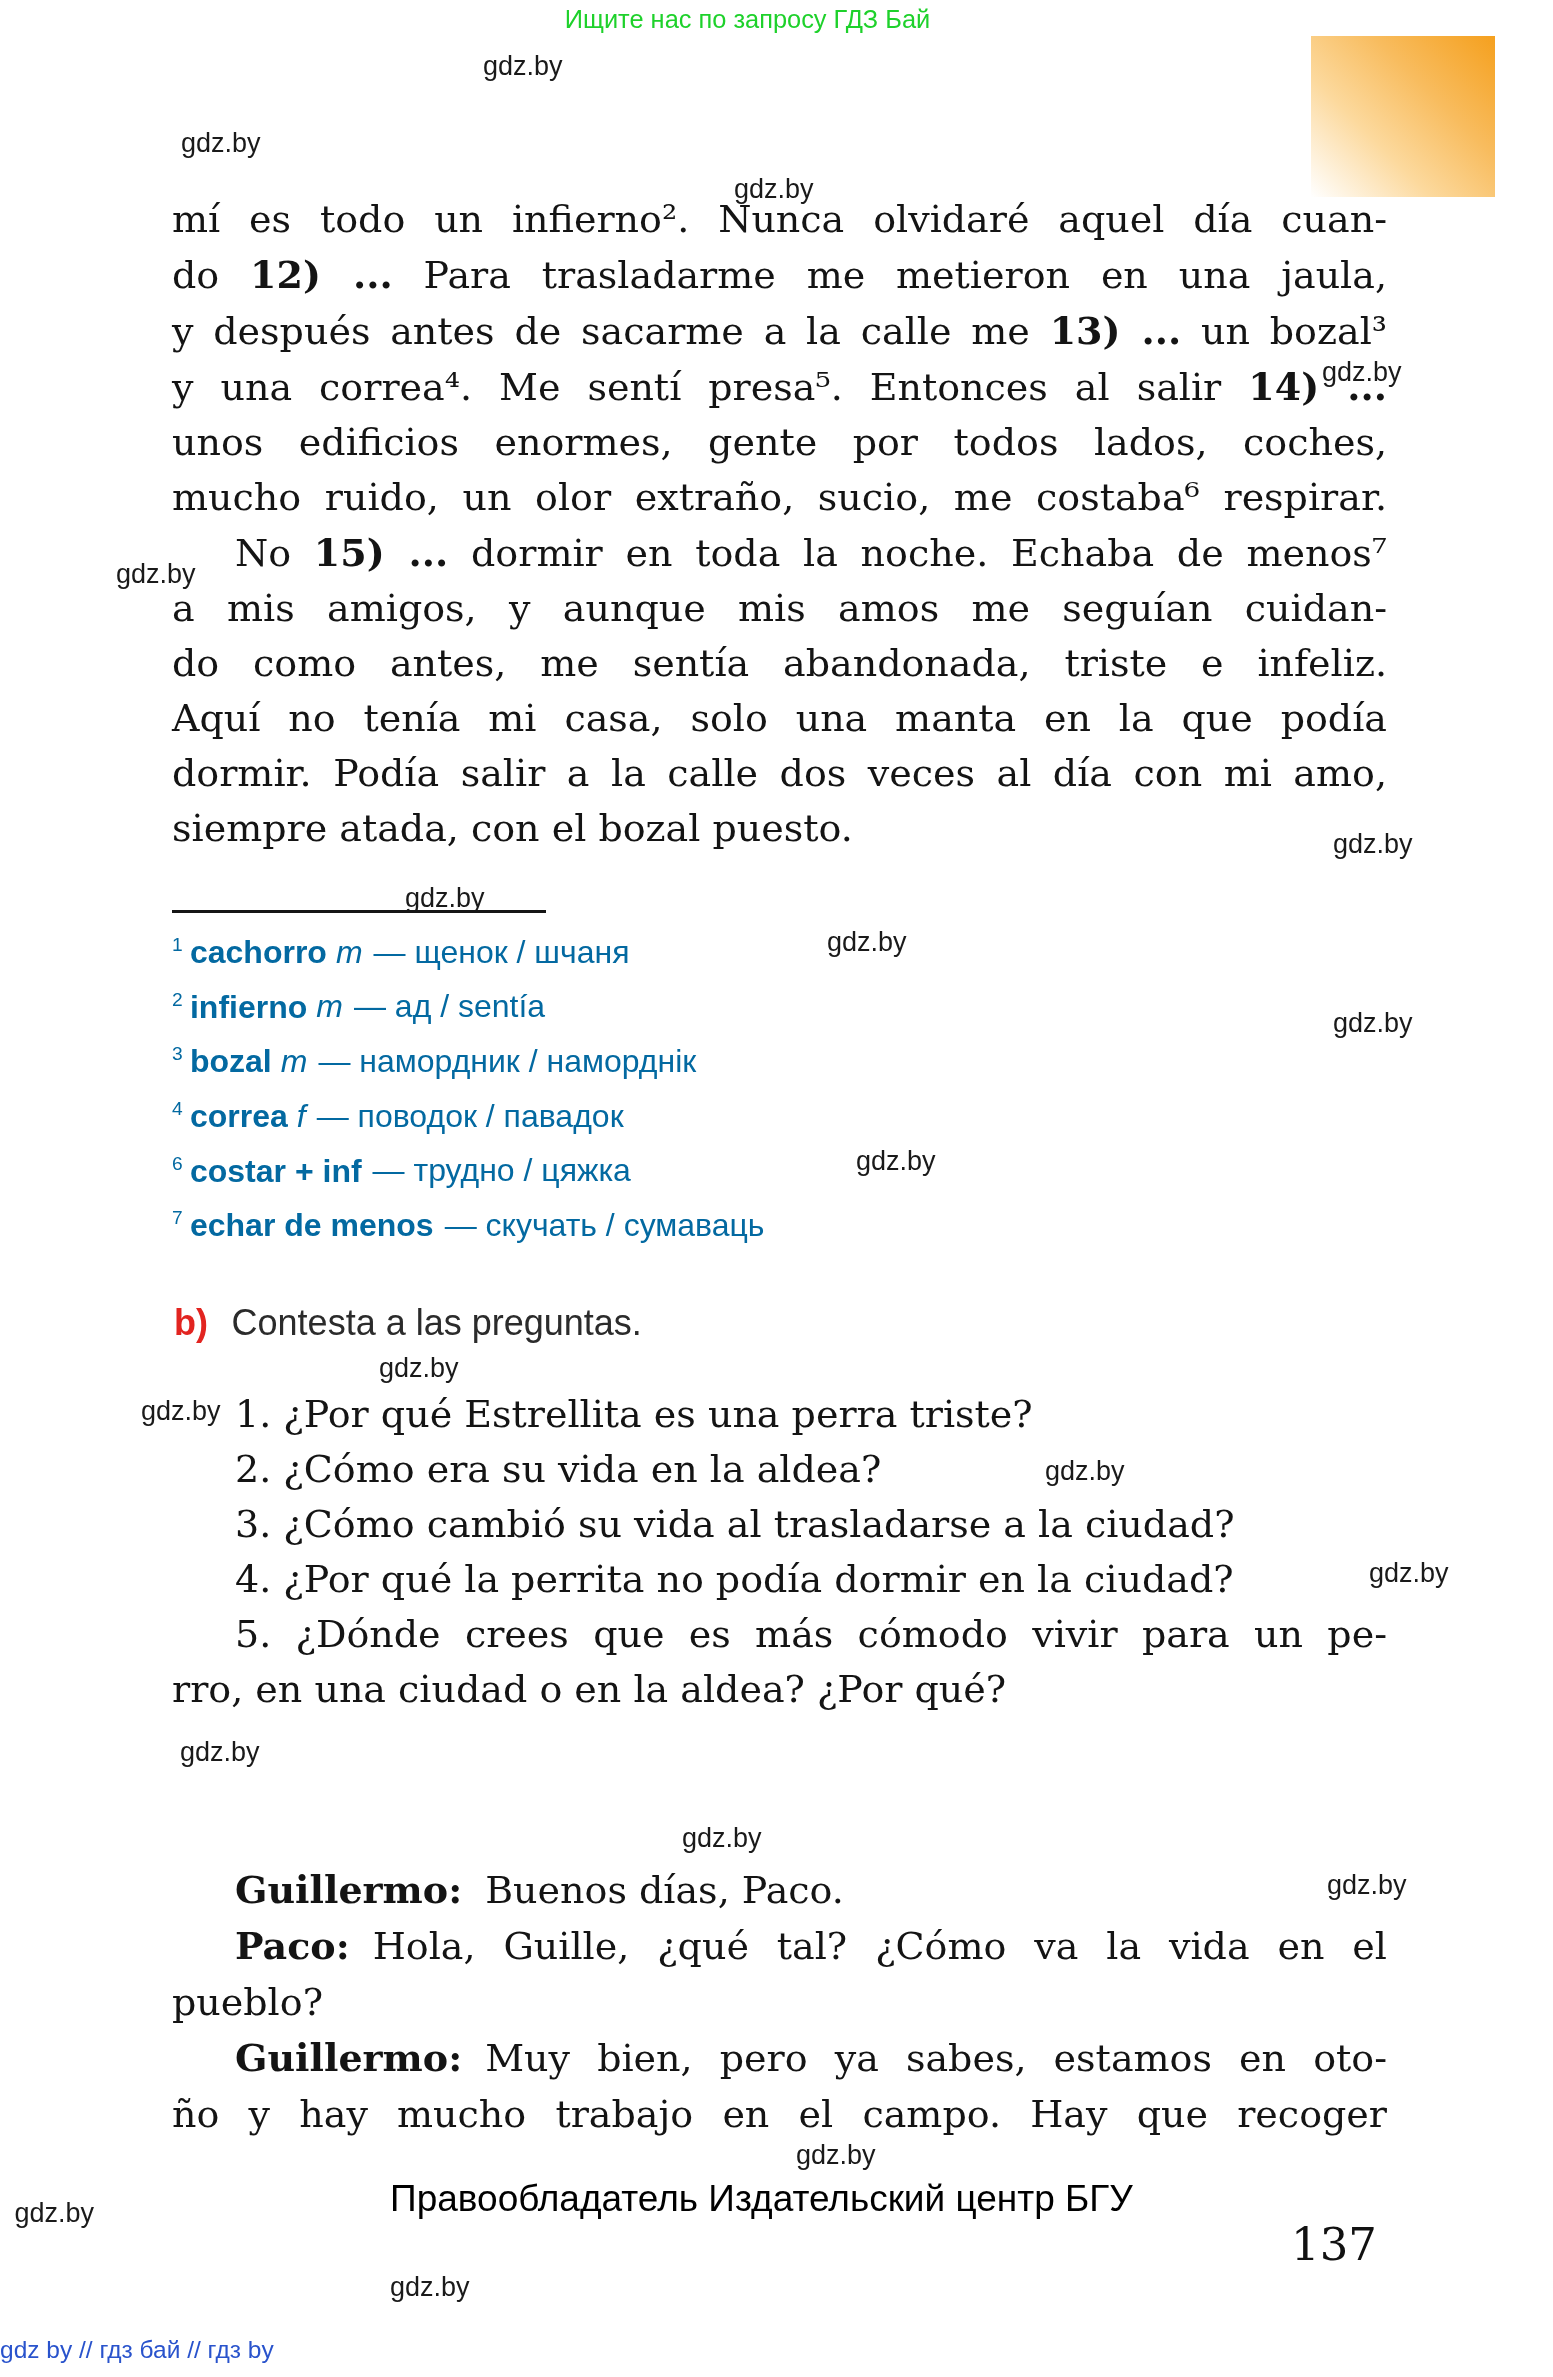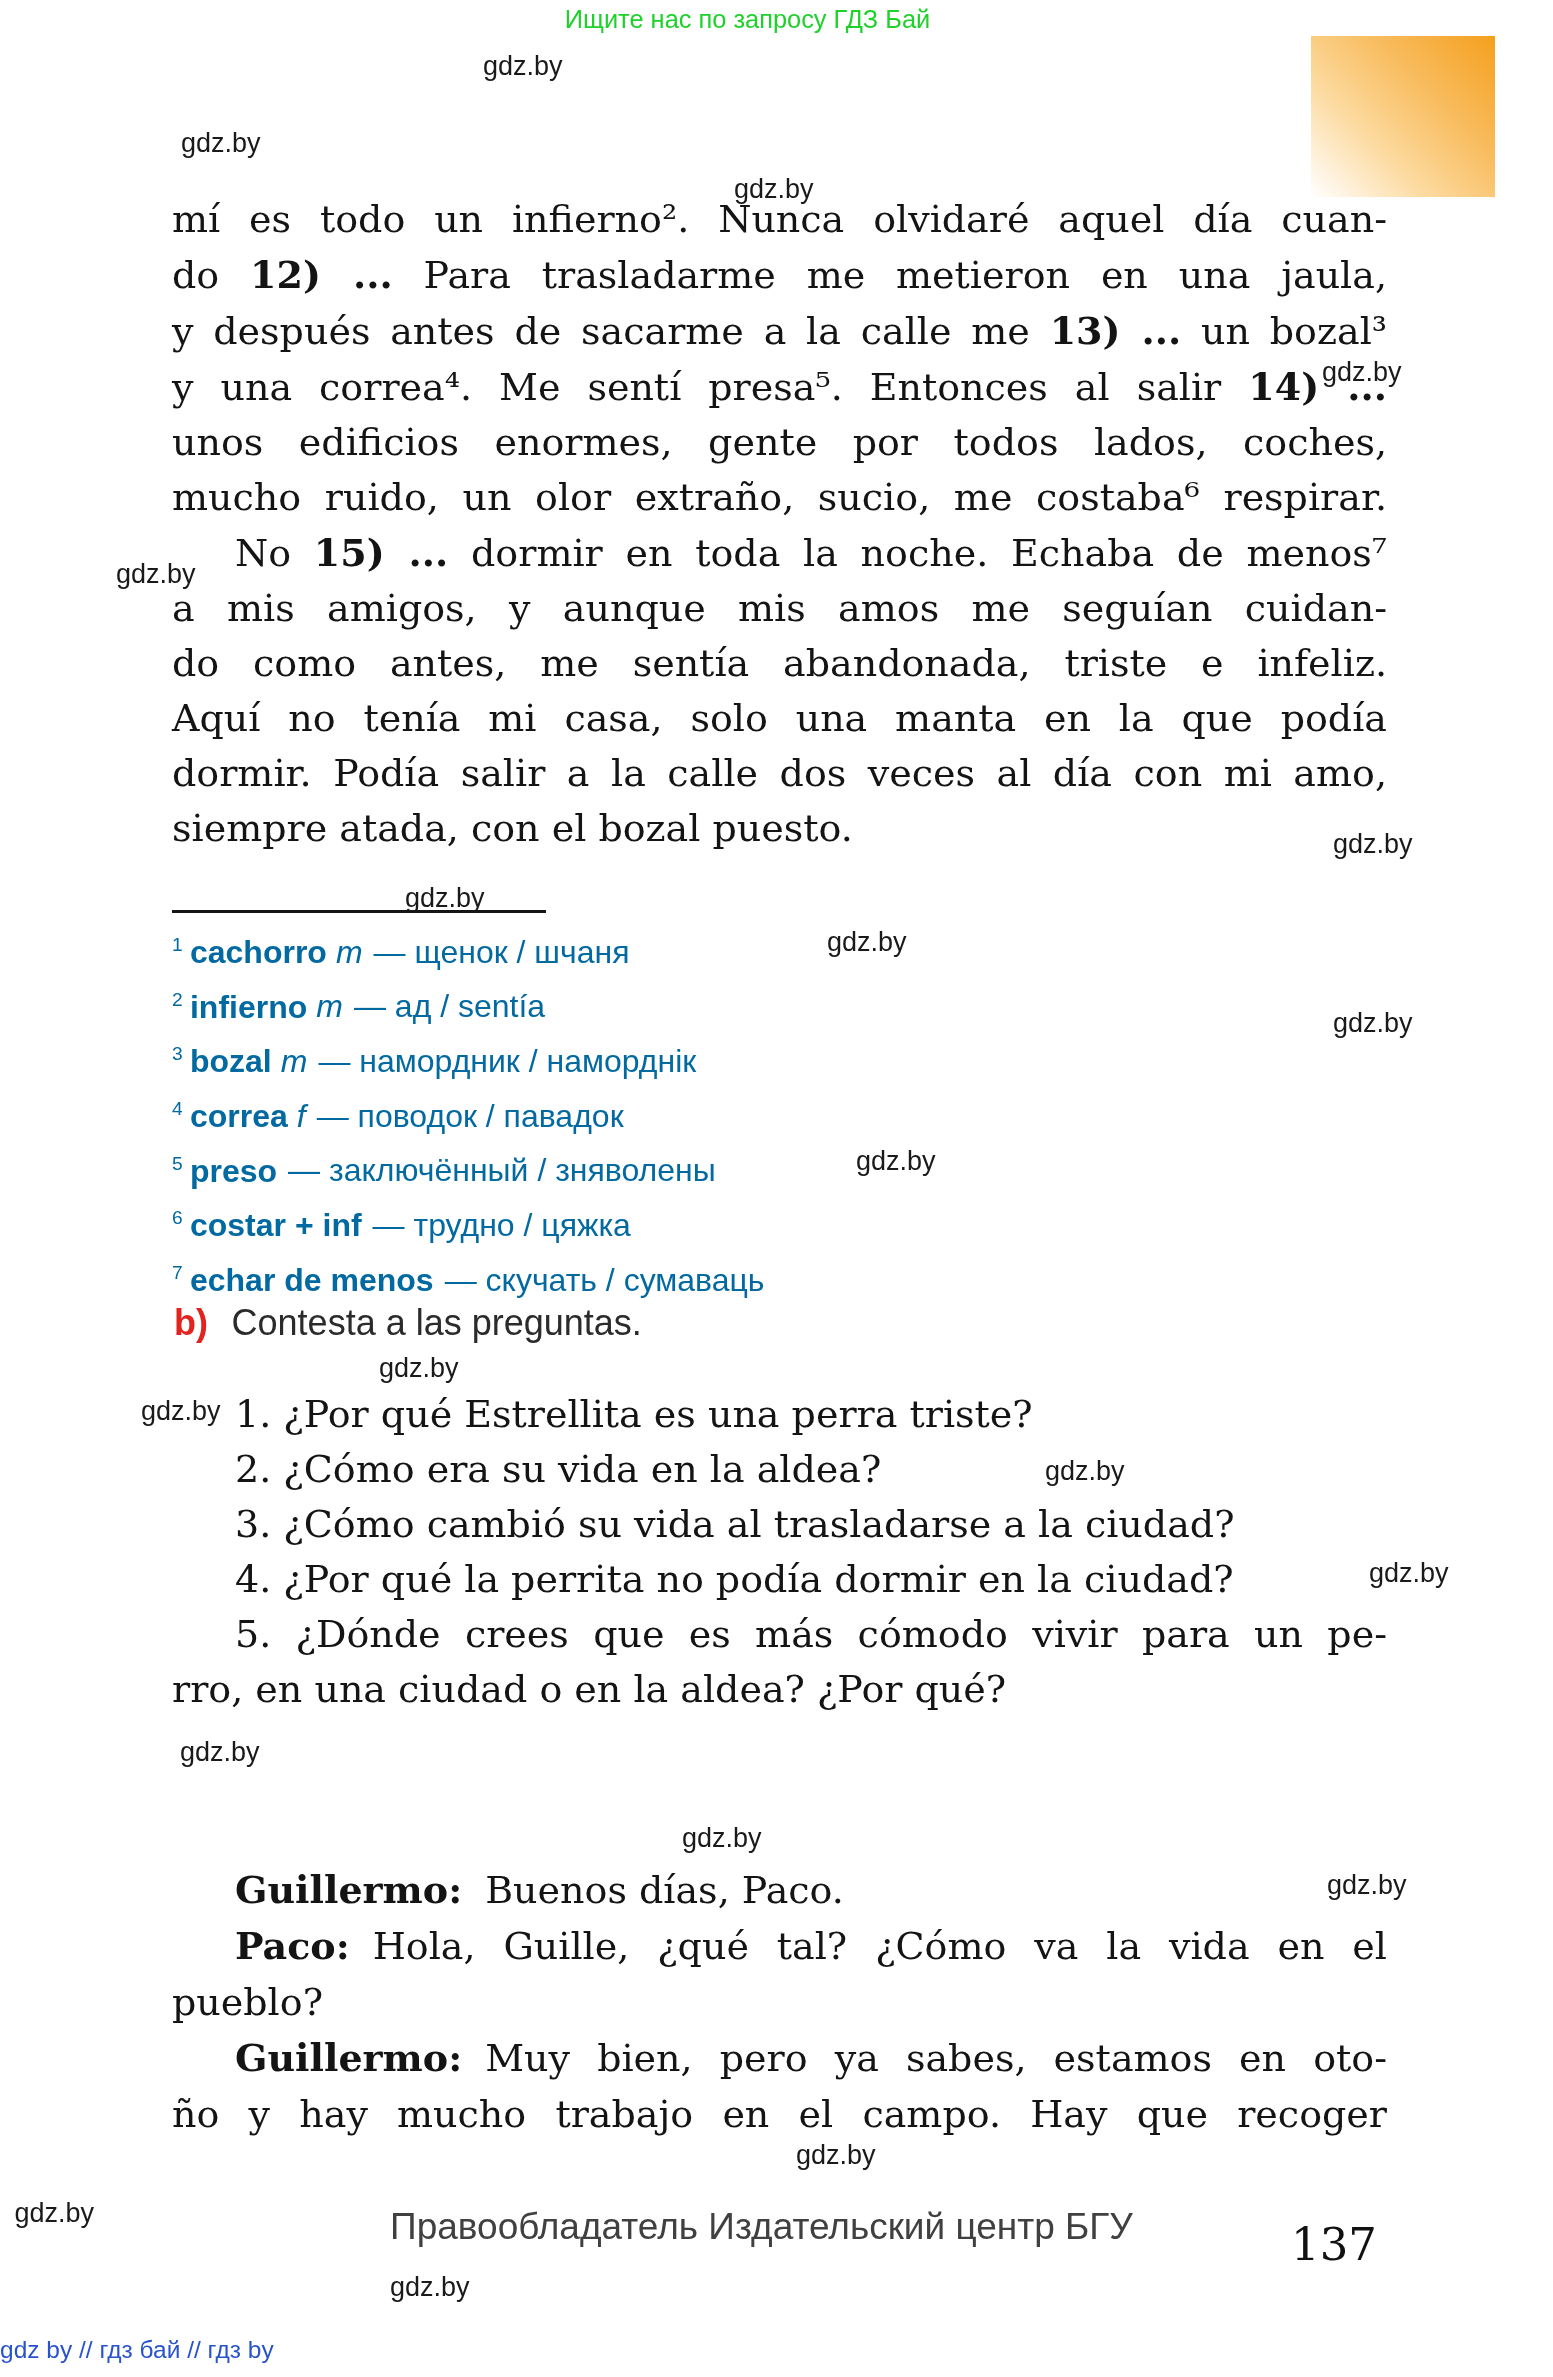--- a/index.html
+++ b/index.html
@@ -78,21 +78,21 @@
   .dialogue {
     position:absolute; left:172px; top:1862px; width:1215px;
     font-size:38px; line-height:55px;
   }
   .speaker { font-weight:700; }
   .speaker:not(:empty) { margin-right:23px; }
 
   
   .copyright {
     position:absolute; top:2178px; left:0; width:1523px; text-align:center;
-    font-family:"Liberation Sans", sans-serif; font-size:37px; color:#404040;margin-top:28px;
+    font-family:"Liberation Sans", sans-serif; font-size:37px; color:#000000;
   }
   .page-num {
     position:absolute; left:1291px; top:2173px;
     font-size:45px; color:#111111;margin-top:45px;
   }
   .footer-links {
     position:absolute; top:2336px; left:0; width:100%; text-align:left;
     font-family:"Liberation Sans", sans-serif; font-size:24.5px; color:#2953cc;
   }
 </style>
@@ -149,23 +149,20 @@
     <div class="fn-row">
       <sup>2</sup><b>infierno</b><i>m</i><span class="tr">— ад / sentía</span>
     </div>
     <div class="fn-row">
       <sup>3</sup><b>bozal</b><i>m</i><span class="tr">— намордник / наморднік</span>
     </div>
     <div class="fn-row">
       <sup>4</sup><b>correa</b><i>f</i><span class="tr">— поводок / павадок</span>
     </div>
     <div class="fn-row">
-      <sup>5</sup><b>preso</b><i></i><span class="tr">— заключённый / зняволены</span>
-    </div>
-    <div class="fn-row">
       <sup>6</sup><b>costar + inf</b><i></i><span class="tr">— трудно / цяжка</span>
     </div>
     <div class="fn-row">
       <sup>7</sup><b>echar de menos</b><i></i><span class="tr">— скучать / сумаваць</span>
     </div>
   </div>
 
   <div class="task task-b">
     <span class="red">b)</span><span>Contesta a las preguntas.</span>
   </div>

